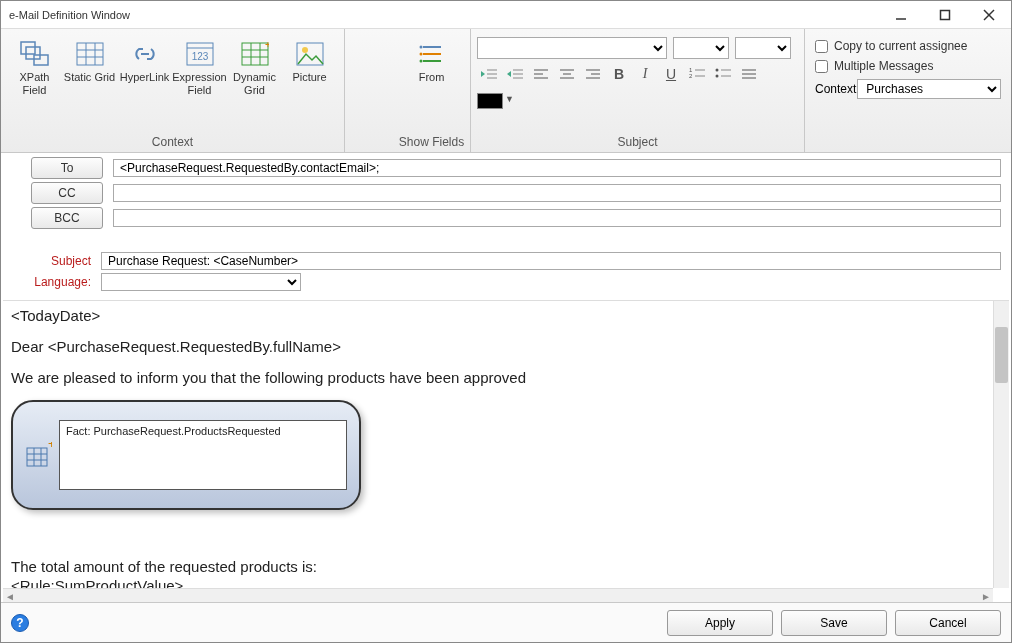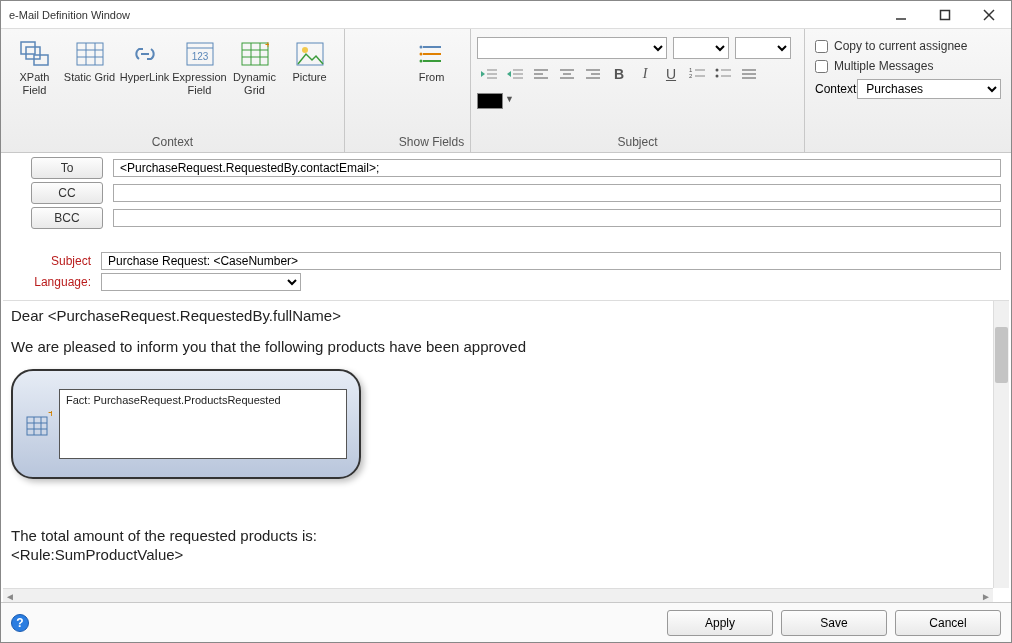--- a/index.html
+++ b/index.html
@@ -364,20 +364,21 @@
   <div class="field-row lang">
     <div class="fld-label">Language:</div>
     <select class="lang">
       <option>(Default)</option>
     </select>
   </div>
 </div>
 
 <div class="editor-wrap">
   <div class="editor">
+    <p>&lt;TodayDate&gt;</p>
     <p>Dear &lt;PurchaseRequest.RequestedBy.fullName&gt;</p>
     <p>We are pleased to inform you that the following products have been approved</p>
     <div class="dyn-block">
       <div class="dg-icon">
         <svg width="26" height="26">
             <rect x="1" y="6" width="20" height="18" fill="none" stroke="#4a78ad"></rect>
             <line x1="1" y1="12" x2="21" y2="12" stroke="#4a78ad"></line>
             <line x1="1" y1="18" x2="21" y2="18" stroke="#4a78ad"></line>
             <line x1="8" y1="6" x2="8" y2="24" stroke="#4a78ad"></line>
             <line x1="15" y1="6" x2="15" y2="24" stroke="#4a78ad"></line>

